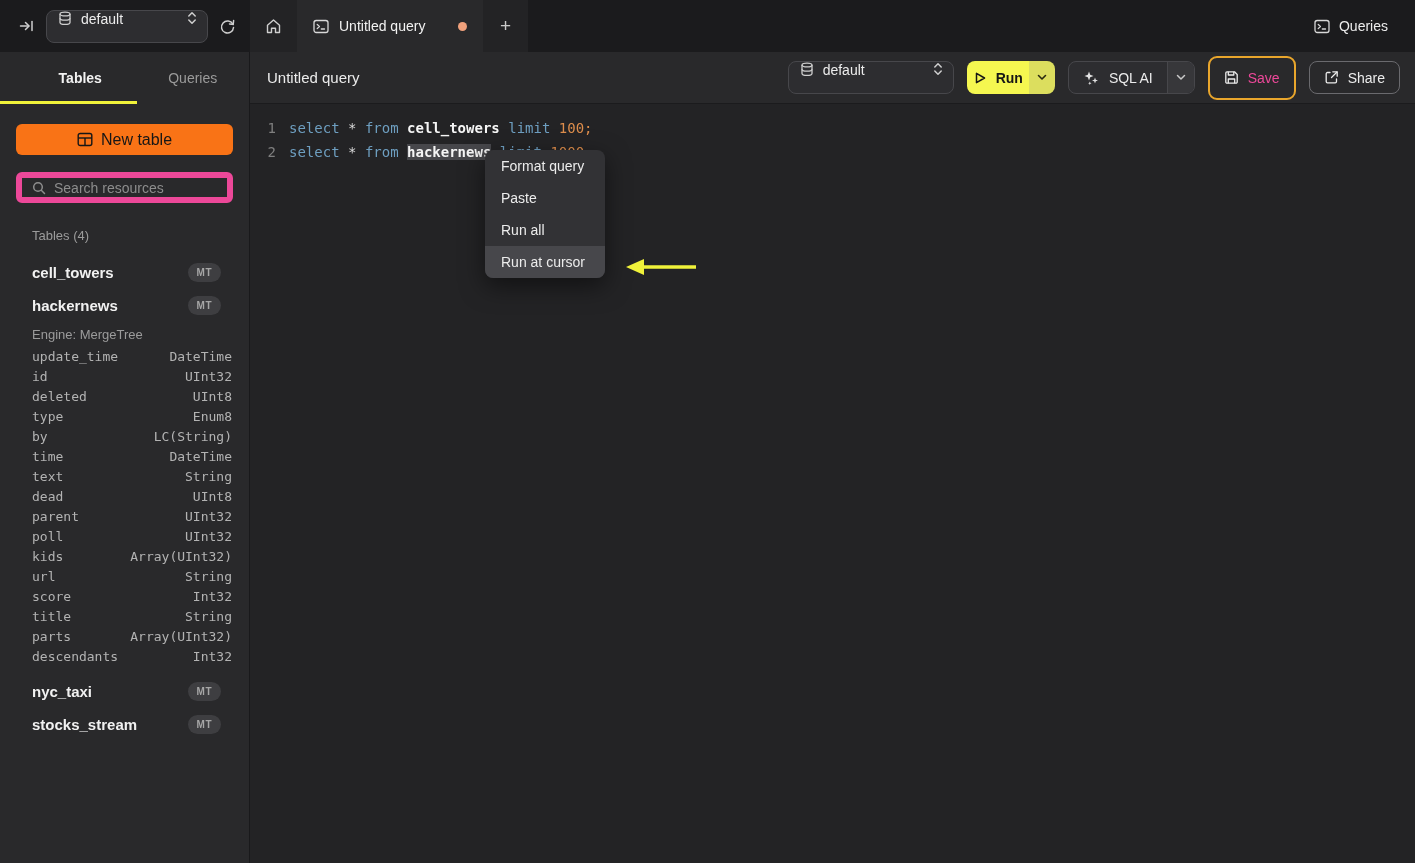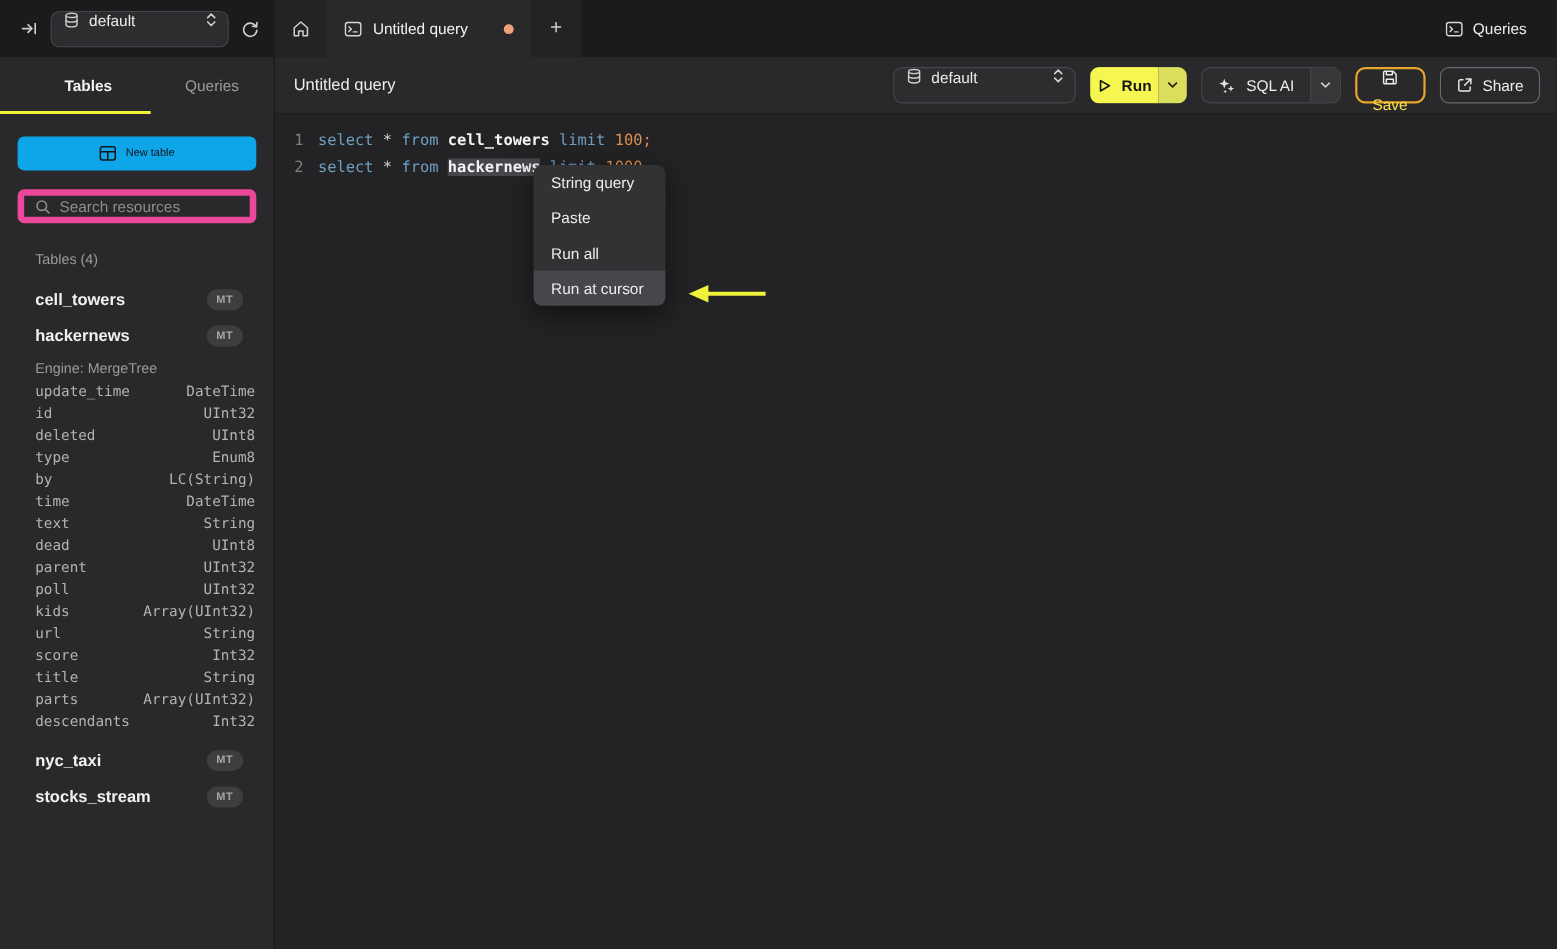--- a/index.html
+++ b/index.html
@@ -31,21 +31,21 @@
 
   
   .body { flex:1; display:flex; min-height:0; }
 
   
   .sidebar { width:250px; flex:none; background:#29292b; border-right:1px solid #19191b; display:flex; flex-direction:column; }
   .sidebar-tabs { height:52px; flex:none; display:flex; }
   .sidebar-tab { flex:1; display:flex; align-items:center; justify-content:center; font-size:14px; color:#9b9b9b; cursor:pointer; background:none; border:none; }
   .sidebar-tab.active { color:#f2f2f2; font-weight:600; box-shadow:inset 0 -3px 0 0 #f0f23a;padding-left:24px; }
   .sidebar-content { flex:1; padding:20px 16px 0 16px; overflow:hidden; }
-  .new-table-btn { width:100%; height:31px; border:none; border-radius:6px; background:#0ea5e9; color:#161616; font-size:10px; font-weight:500; font-family:"Liberation Sans",sans-serif; display:flex; align-items:center; justify-content:center; gap:8px; cursor:pointer; }
+  .new-table-btn { width:100%; height:31px; border:none; border-radius:6px; background:#f97316; color:#161616; font-size:16px; font-weight:500; font-family:"Liberation Sans",sans-serif; display:flex; align-items:center; justify-content:center; gap:8px; cursor:pointer; }
   .search-box { margin-top:17px; height:31px; border:6px solid #ec4899; border-radius:6px; display:flex; align-items:center; gap:8px; padding:0 10px; }
   .search-box input { flex:1; background:transparent; border:none; outline:none; color:#d8d8d8; font-size:14px; font-family:"Liberation Sans",sans-serif; }
   .search-box input::placeholder { color:#8d8d8d; }
   .section-label { margin:25px 0 0 16px; font-size:13px; color:#9b9b9b; }
   .tables-list { margin-top:13px; }
   .table-row { height:33px; display:flex; align-items:center; padding:0 12px 0 16px; cursor:pointer; }
   .table-name { font-size:15px; font-weight:600; color:#f1f1f1; }
   .engine-badge { margin-left:auto; background:#3e3e41; color:#a6a6a6; font-size:10px; font-weight:700; letter-spacing:.5px; border-radius:10px; padding:4px 9px; }
   .engine-row { height:24px; display:flex; align-items:center; padding-left:16px; font-size:13px; color:#9b9b9b; }
   .column-row { height:20px; display:flex; align-items:center; padding:0 1px 0 16px; font-family:"DejaVu Sans Mono",monospace; font-size:13px; color:#b3b3b3; }
@@ -56,21 +56,21 @@
   .main { flex:1; display:flex; flex-direction:column; min-width:0; }
   .toolbar { height:52px; flex:none; background:#29292b; border-bottom:1px solid #1b1b1d; display:flex; align-items:center; gap:13px; padding:0 15px 0 17px; }
   .toolbar-title { font-size:15px; color:#ececec; margin-right:auto; }
   .toolbar .select-control { width:166px; background:#2d2d30; }
   .run-btn { height:33px; display:flex; border-radius:8px; overflow:hidden; cursor:pointer; }
   .run-main { background:#f5f750; color:#161616; display:flex; align-items:center; gap:9px; padding:0 6px; font-size:14px; font-weight:600; border:none; cursor:pointer; font-family:"Liberation Sans",sans-serif; }
   .run-caret { width:26px; background:#dcde5e; border:none; display:flex; align-items:center; justify-content:center; color:#2a2a10; cursor:pointer; }
   .sqlai-btn { height:33px; display:flex; border:1px solid #47474b; border-radius:8px; overflow:hidden; background:#2d2d30; cursor:pointer; }
   .sqlai-main { display:flex; align-items:center; gap:10px; padding:0 14px; font-size:14px; color:#ececec; background:none; border:none; cursor:pointer; font-family:"Liberation Sans",sans-serif; }
   .sqlai-caret { width:27px; border:none; border-left:1px solid #47474b; background:#37373a; color:#c9c9c9; display:flex; align-items:center; justify-content:center; cursor:pointer; }
-  .save-btn { height:33px; border:2px solid #e9a62c; border-radius:9px; background:transparent; color:#fde047; font-size:14px; font-family:"Liberation Sans",sans-serif; display:flex; align-items:center; gap:9px; padding:0 14px; cursor:pointer;flex-direction:column; }
+  .save-btn { height:44px; border:2px solid #e9a62c; border-radius:9px; background:transparent; color:#ec4899; font-size:14px; font-family:"Liberation Sans",sans-serif; display:flex; align-items:center; gap:9px; padding:0 14px; cursor:pointer; }
   .share-btn { height:33px; border:1px solid #6a6a6e; border-radius:8px; background:transparent; color:#ececec; font-size:14px; font-family:"Liberation Sans",sans-serif; display:flex; align-items:center; gap:9px; padding:0 14px; cursor:pointer; }
 
   
   .editor { flex:1; position:relative; background:#232325; padding:12px 0 0 16px; font-family:"DejaVu Sans Mono",monospace; font-size:14px; cursor:text; }
   .code-line { display:flex; height:24px; line-height:24px; white-space:pre; }
   .line-number { width:10px; text-align:right; color:#7f7f7f; margin-right:13px; flex:none; }
   .tok-kw { color:#6e9fc1; }
   .tok-plain { color:#d9d9d9; }
   .tok-ident { color:#f5f5f5; font-weight:700; }
   .tok-num { color:#de8e4c; }
@@ -387,21 +387,21 @@
     <span class="line-code"><span class="tok-kw">select</span><span class="tok-plain"> </span><span class="tok-plain">*</span><span class="tok-plain"> </span><span class="tok-kw">from</span><span class="tok-plain"> </span><span class="tok-ident">cell_towers</span><span class="tok-plain"> </span><span class="tok-kw">limit</span><span class="tok-plain"> </span><span class="tok-num">100;</span></span>
   </div>
 
   <div class="code-line">
     <span class="line-number">2</span>
     <span class="line-code"><span class="tok-kw">select</span><span class="tok-plain"> </span><span class="tok-plain">*</span><span class="tok-plain"> </span><span class="tok-kw">from</span><span class="tok-plain"> </span><span class="tok-ident tok-hl">hackernews</span><span class="tok-plain"> </span><span class="tok-kw">limit</span><span class="tok-plain"> </span><span class="tok-num">1000</span></span>
   </div>
 </div>
 
         <div class="context-menu">
-  <div class="menu-item">String query</div>
+  <div class="menu-item">Format query</div>
 
   <div class="menu-item">Paste</div>
 
   <div class="menu-item">Run all</div>
 
   <div class="menu-item highlighted">Run at cursor</div>
 </div>
 
         <div class="annotation-arrow">
           <svg width="82" height="26" viewBox="0 0 82 26">

